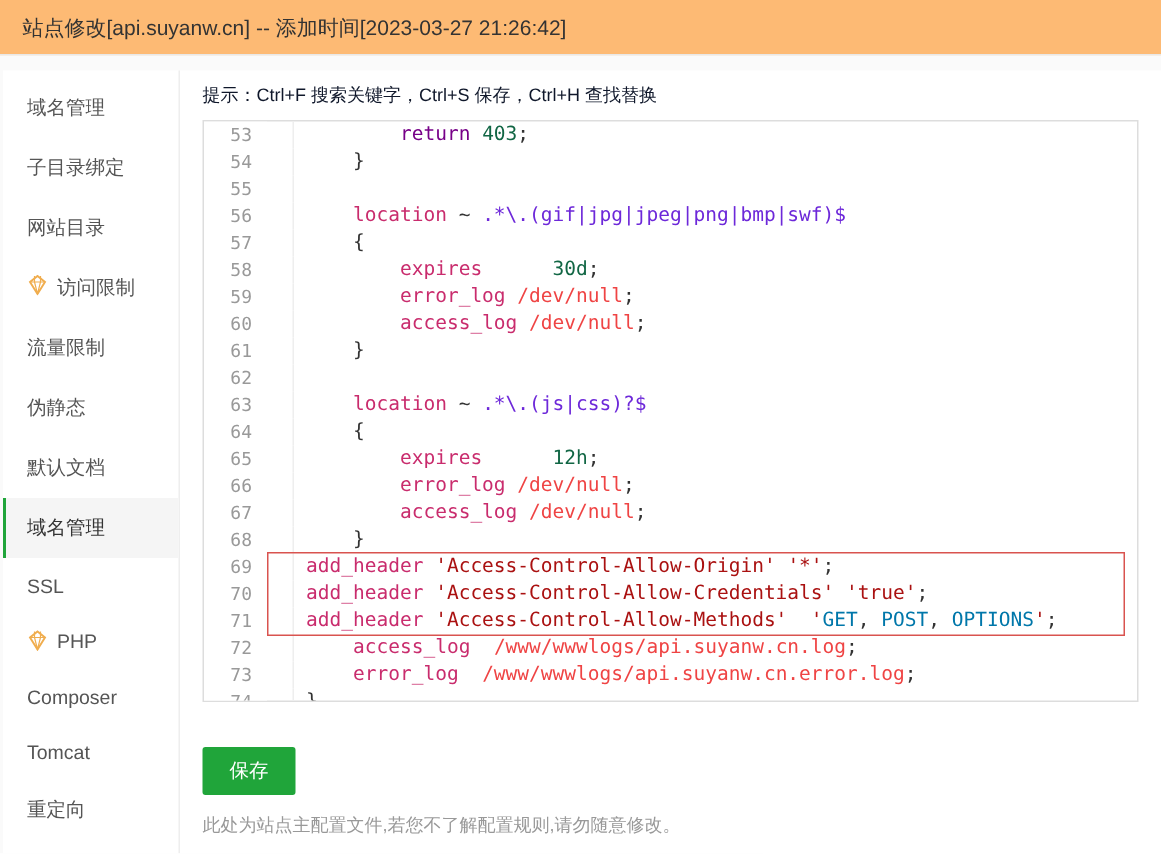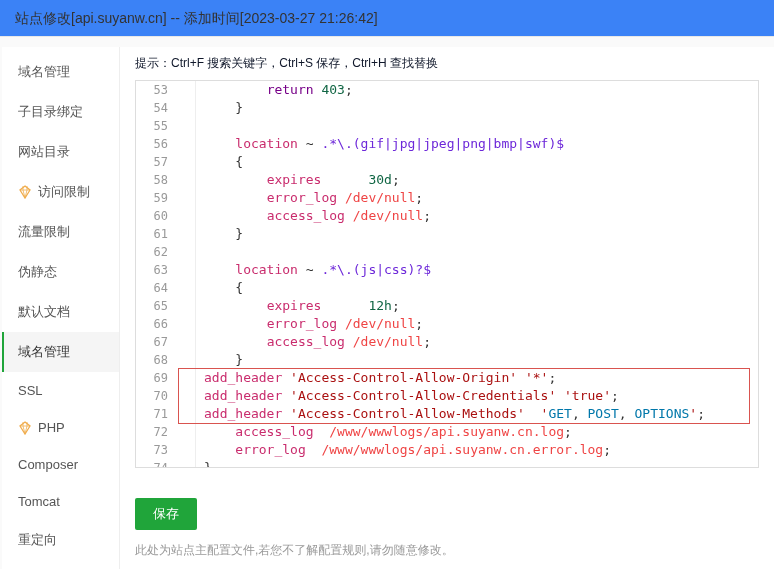--- a/index.html
+++ b/index.html
@@ -15,21 +15,21 @@
     .window {
       display: flex;
       flex-direction: column;
       height: 100%;
     }
     .titlebar {
       padding: 10px 15px 8px;
       font-size: 14px;
       color: #333;
       border-bottom: 1px solid #e8e8e8;
-      background: #3b82f6;
+      background: #fdba74;
     }
     .body {
       flex: 1;
       display: flex;
       overflow: hidden;
       background: #fafafa;
       padding-top: 10px;
     }
     .sidebar {
       width: 118px;
@@ -39,21 +39,21 @@
       flex-direction: column;
       padding-top: 5px;
       margin-left: 2px;
     }
     .side-item {
       padding: 11px 14px;
       font-size: 13px;
       color: #555;
       cursor: pointer;
       display: flex;
-      align-items: center;
+      align-items: flex-start;
       gap: 6px;
       border-left: 2px solid transparent;
     }
     .side-item.active {
       background: #f5f5f5;
       border-left: 2px solid #20a53a;
       color: #333;
       font-weight: 500;
     }
     .side-item .ico {

